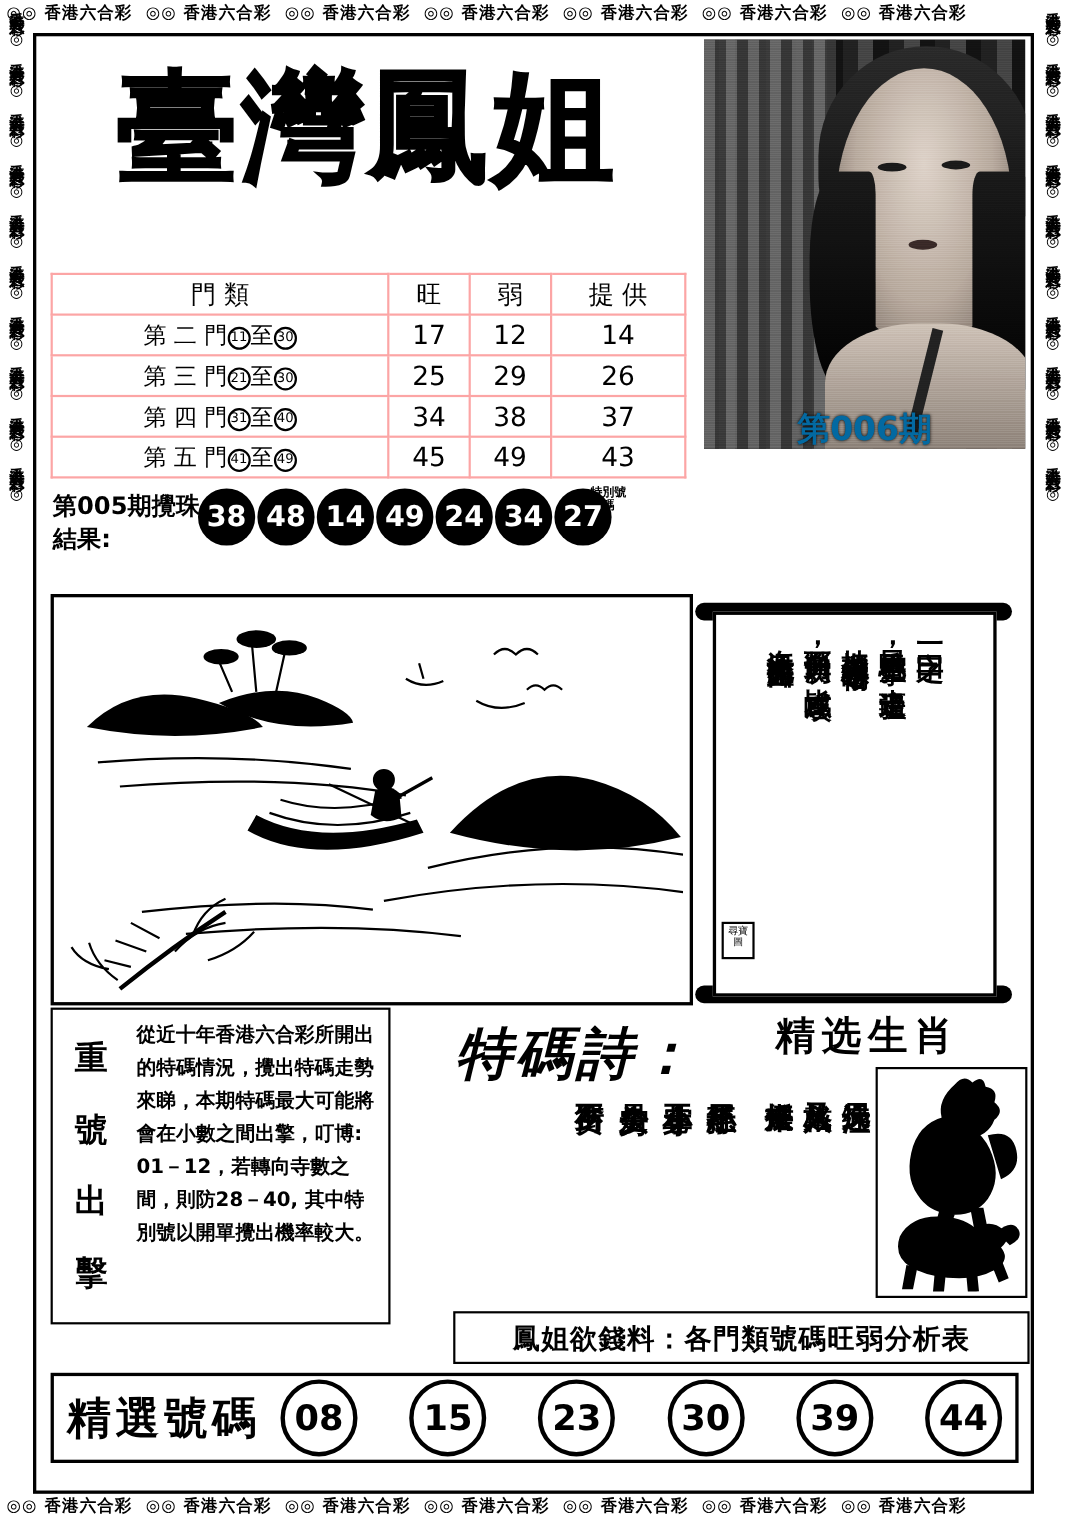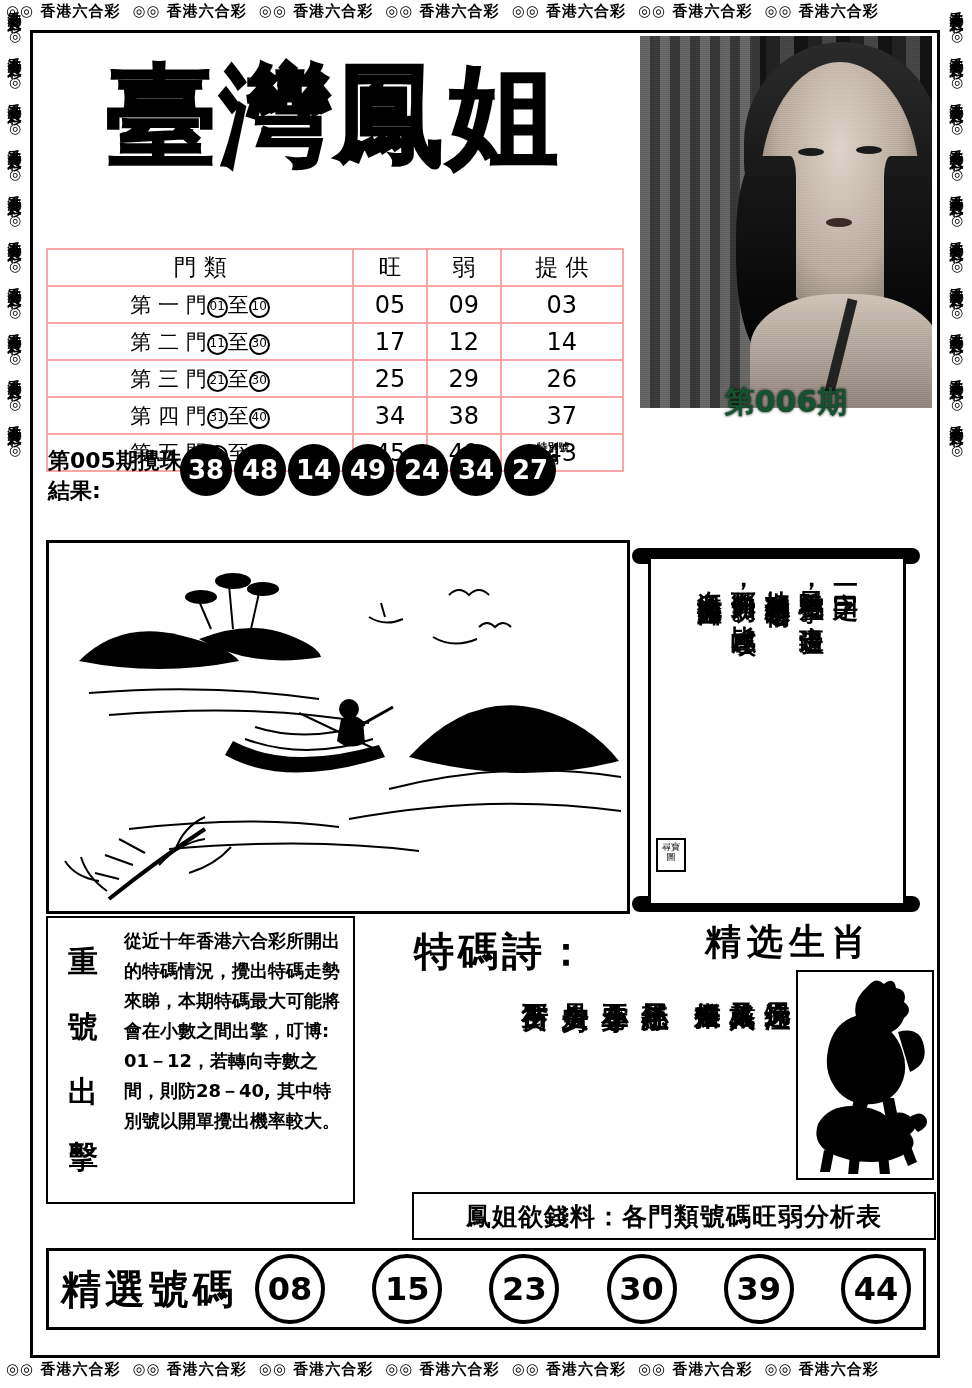--- a/index.html
+++ b/index.html
@@ -29,21 +29,21 @@
   .photo .face{position:absolute;left:120px;top:26px;width:160px;height:250px;border-radius:50% 50% 45% 45%;background:radial-gradient(ellipse at 50% 35%, #ded3c9 0%, #b9ab9f 55%, #6a6059 100%);}
   .photo .hair{position:absolute;left:104px;top:6px;width:196px;height:200px;border-radius:50% 50% 40% 40%;background:linear-gradient(180deg,#2b2b2b,#0d0d0d);}
   .photo .hair2{position:absolute;left:96px;top:120px;width:60px;height:200px;background:linear-gradient(180deg,#1a1a1a,#000);border-radius:40% 10% 30% 50%;}
   .photo .hair3{position:absolute;left:244px;top:120px;width:66px;height:210px;background:linear-gradient(180deg,#1a1a1a,#000);border-radius:10% 40% 50% 30%;}
   .photo .body{position:absolute;left:110px;top:258px;width:190px;height:120px;background:linear-gradient(180deg,#cfc3b8,#8d8279);border-radius:45% 45% 0 0;}
   .photo .strap{position:absolute;left:196px;top:262px;width:10px;height:96px;background:#222;transform:rotate(14deg);}
   .photo .eyeL,.photo .eyeR{position:absolute;width:26px;height:8px;background:#1a1a1a;border-radius:50%;}
   .photo .eyeL{left:158px;top:112px;} .photo .eyeR{left:216px;top:110px;}
   .photo .lips{position:absolute;left:186px;top:182px;width:26px;height:9px;background:#3a2a28;border-radius:50%;}
   .photo .grain{position:absolute;inset:0;background-image:repeating-linear-gradient(0deg,rgba(255,255,255,.05) 0 1px,rgba(0,0,0,.05) 1px 2px);mix-blend-mode:overlay;}
-  .issue{position:absolute;left:640px;top:370px;width:292px;text-align:center;font-size:30px;font-weight:bold;color:#14532d;text-shadow:0 0 3px #000;margin-top:12px;}
+  .issue{position:absolute;left:640px;top:370px;width:292px;text-align:center;font-size:30px;font-weight:bold;color:#0369a1;text-shadow:0 0 3px #000;}
 
   
   .pub{position:absolute;left:640px;top:412px;width:296px;font-size:17px;line-height:26px;font-weight:bold;}
   .pub div{white-space:nowrap;}
 
   
   .anal-title{position:absolute;left:44px;top:200px;width:580px;text-align:center;font-size:34px;font-weight:bold;letter-spacing:2px;}
   table.anal{position:absolute;left:46px;top:248px;width:578px;border-collapse:collapse;}
   table.anal th, table.anal td{border:2px solid #fca5a5;text-align:center;font-weight:normal;height:33px;font-size:24px;}
   table.anal th{font-size:23px;}
@@ -66,21 +66,21 @@
   .bar{position:absolute;height:16px;background:#000;border-radius:8px;}
   .bar.t{left:632px;top:548px;width:288px;}
   .bar.b{left:632px;top:896px;width:288px;}
   .seal{position:absolute;left:656px;top:838px;width:30px;height:34px;border:2px solid #000;font-size:9px;line-height:10px;text-align:center;padding-top:2px;box-sizing:border-box;}
 
   
   .txtbox{position:absolute;left:46px;top:916px;width:309px;height:288px;border:2px solid #000;padding:8px 10px;box-sizing:border-box;font-size:18px;line-height:30px;font-weight:bold;}
   .stamp{position:absolute;left:52px;top:930px;width:62px;height:260px;display:flex;flex-direction:column;align-items:center;justify-content:space-around;font-size:30px;font-weight:bold;}
 
   
-  .sp-title{position:absolute;left:414px;top:924px;font-size:40px;font-weight:bold;letter-spacing:4px;}
+  .sp-title{position:absolute;left:414px;top:924px;font-size:51px;font-weight:bold;letter-spacing:4px;font-style:italic;}
   .sp-poem{position:absolute;left:412px;top:982px;width:260px;display:flex;flex-direction:row-reverse;gap:6px;}
   .sp-poem .c{writing-mode:vertical-rl;text-orientation:upright;font-size:27px;font-weight:bold;line-height:34px;}
 
   
   .zo-title{position:absolute;left:664px;top:918px;width:250px;text-align:center;font-size:36px;font-weight:bold;letter-spacing:6px;}
   .zo-box{position:absolute;left:796px;top:970px;width:134px;height:206px;border:2px solid #000;overflow:hidden;background:#fff;}
   .zo2{position:absolute;left:664px;top:982px;width:130px;display:flex;flex-direction:row-reverse;gap:2px;}
   .zo2 .c{writing-mode:vertical-rl;text-orientation:upright;font-size:26px;font-weight:bold;line-height:33px;}
 
   
@@ -131,26 +131,20 @@
   <table class="anal">
     <thead>
         <tr>
       <th>門 類</th>
       <th>旺</th>
       <th>弱</th>
       <th>提 供</th>
     </tr>
       </thead>
     <tbody id="analBody">
-        <tr>
-          <td class="lab">第 一 門<span class="circ">01</span>至<span class="circ">10</span></td>
-          <td>05</td>
-          <td>09</td>
-          <td>03</td>
-        </tr>
         <tr>
           <td class="lab">第 二 門<span class="circ">11</span>至<span class="circ">30</span></td>
           <td>17</td>
           <td>12</td>
           <td>14</td>
         </tr>
         <tr>
           <td class="lab">第 三 門<span class="circ">21</span>至<span class="circ">30</span></td>
           <td>25</td>
           <td>29</td>

